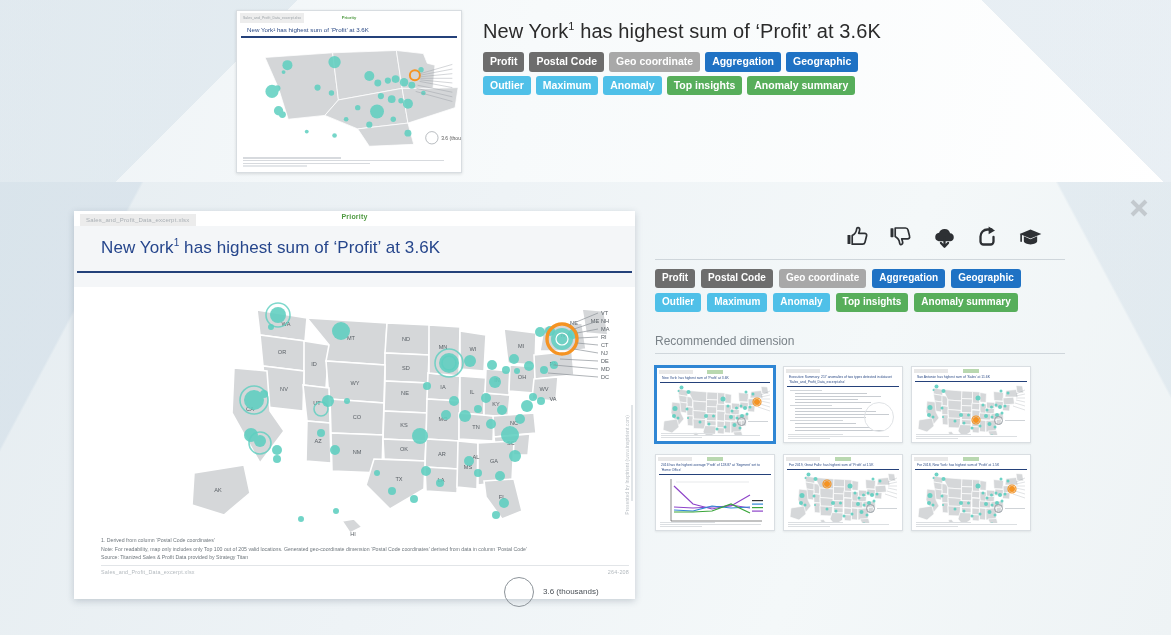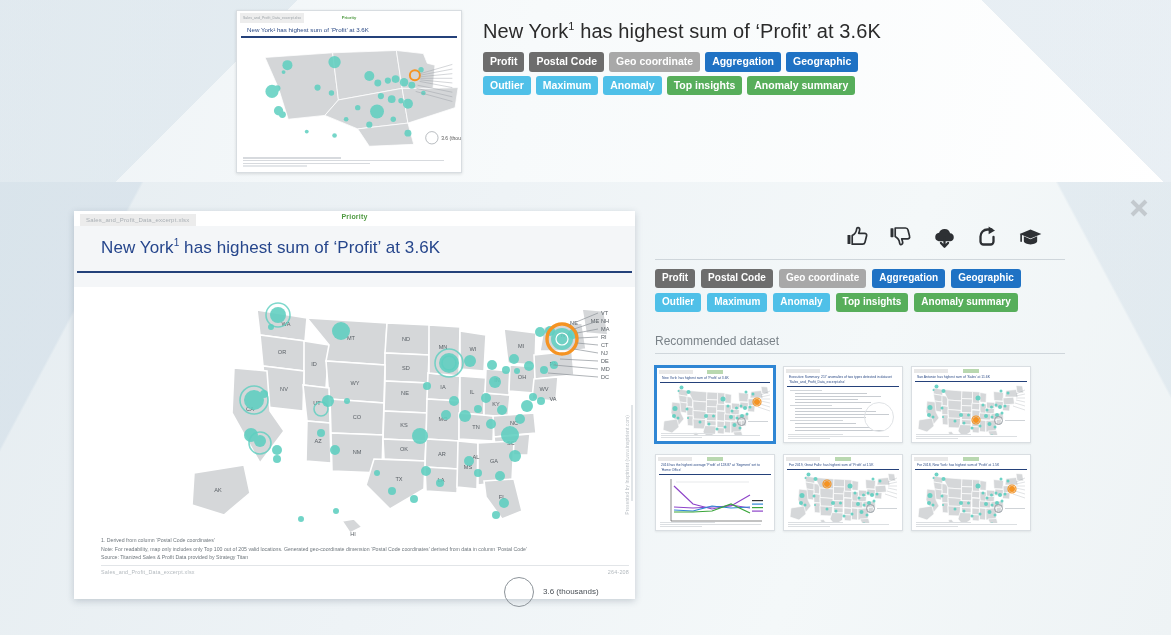--- a/index.html
+++ b/index.html
@@ -547,21 +547,21 @@
           <span class="tag2" style="background: rgb(168, 168, 168);">Geo coordinate</span>
           <span class="tag2" style="background: rgb(31, 114, 196);">Aggregation</span>
           <span class="tag2" style="background: rgb(31, 114, 196);">Geographic</span>
           <span class="tag2" style="background: rgb(79, 192, 232);">Outlier</span>
           <span class="tag2" style="background: rgb(79, 192, 232);">Maximum</span>
           <span class="tag2" style="background: rgb(79, 192, 232);">Anomaly</span>
           <span class="tag2" style="background: rgb(87, 174, 91);">Top insights</span>
           <span class="tag2" style="background: rgb(87, 174, 91);">Anomaly summary</span>
         </div>
 
-      <div class="rec-title">Recommended dataset</div>
+      <div class="rec-title">Recommended dimension</div>
       <div class="sec-rule"></div>
 
       <div class="thumbs">
           <div class="thumb selected">
             <div class="t-tabbar">
               <div class="t-file"></div>
               <div class="t-pri"></div>
             </div>
             <div class="t-title">New York¹ has highest sum of ‘Profit’ at 3.6K</div>
             <div class="t-rule"></div>

